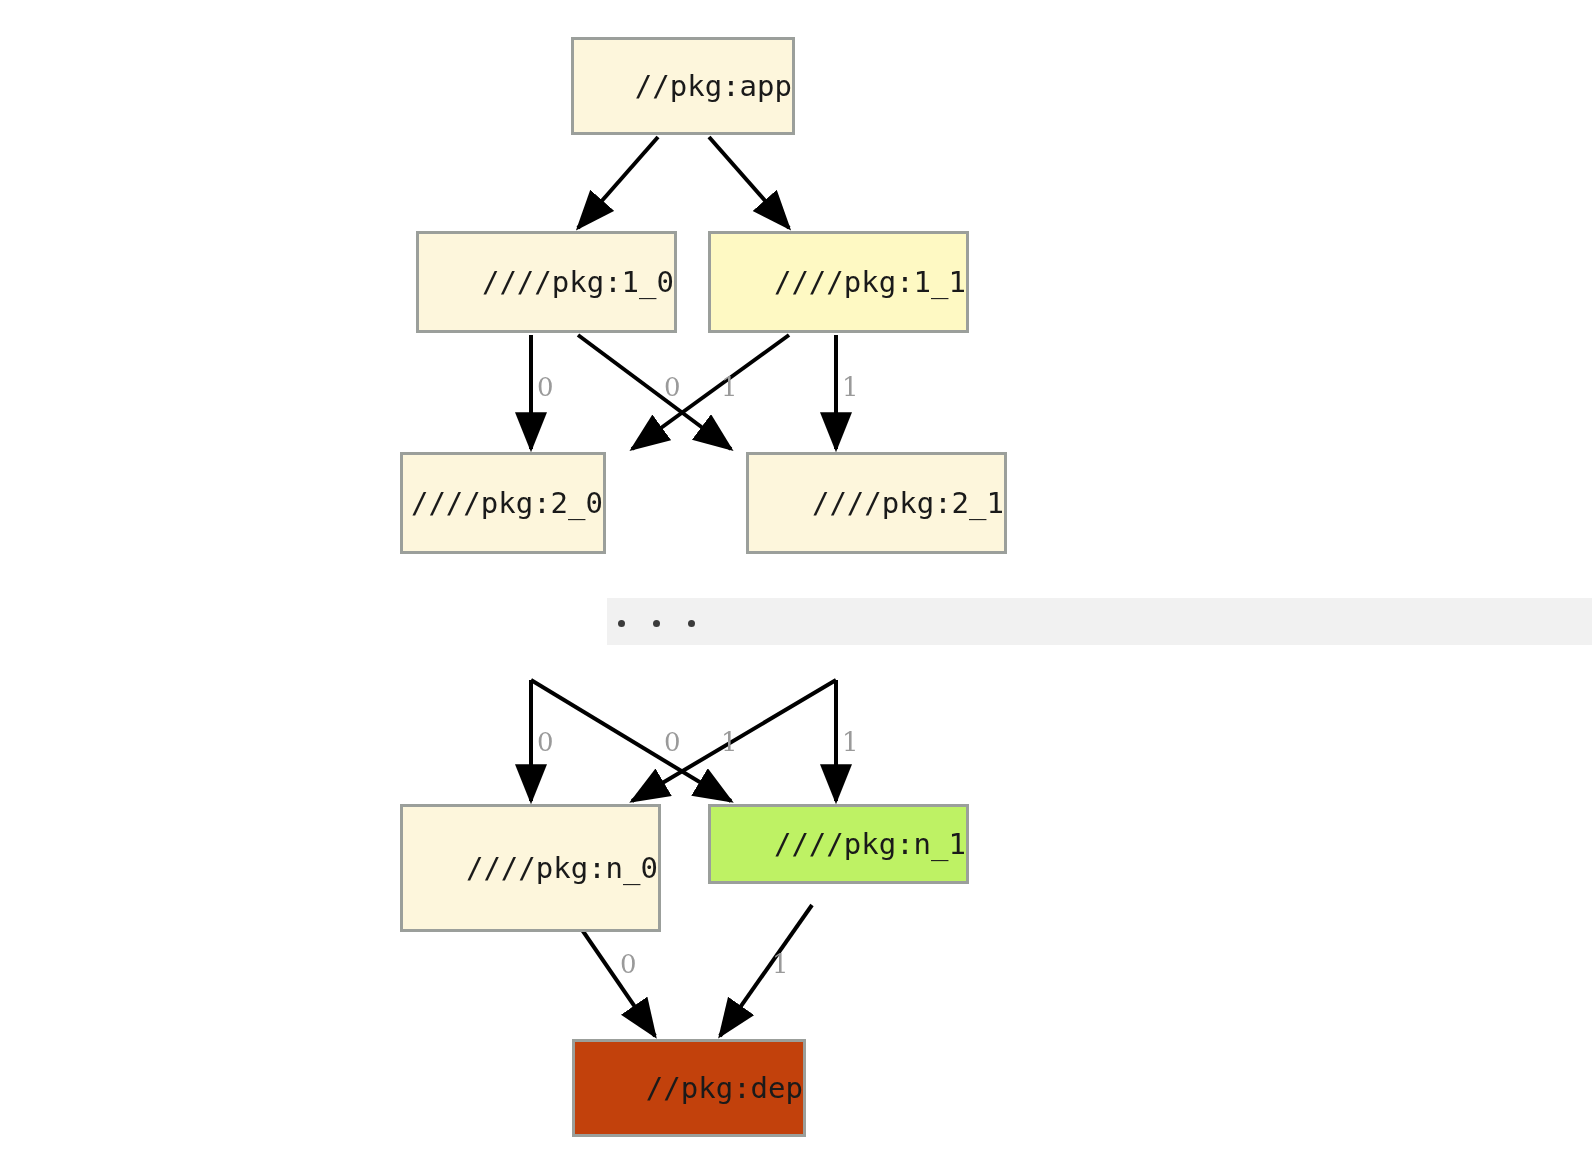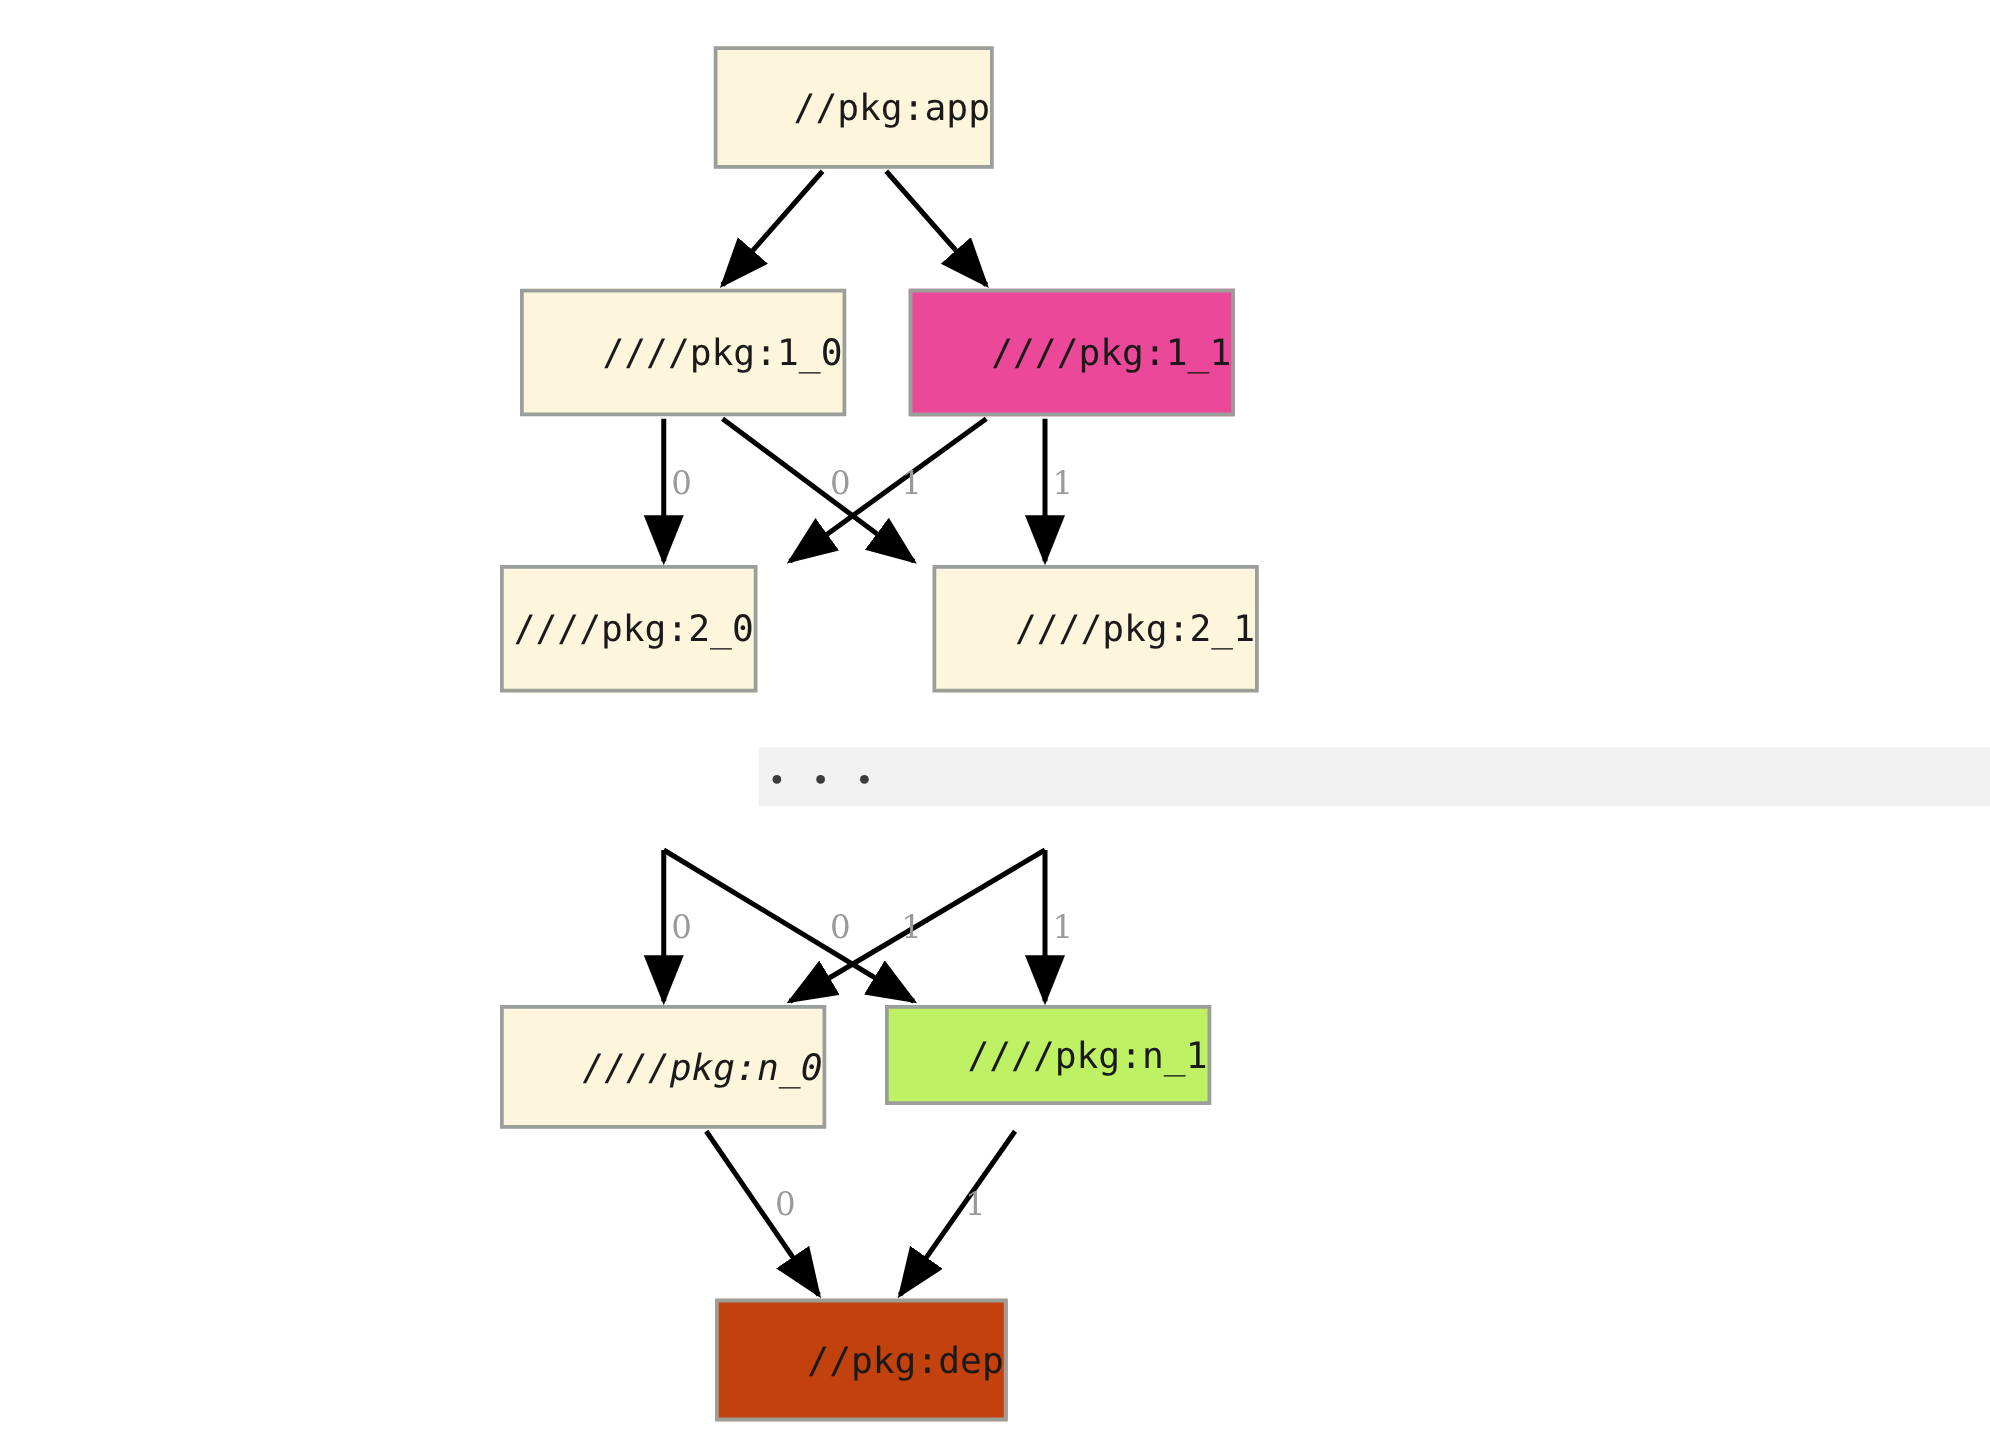--- a/index.html
+++ b/index.html
@@ -89,30 +89,30 @@
       </g>
   </svg>
 
   <div id="node-group">
       <div class="node-box" style="left: 571px; top: 37px; width: 224px; height: 98px; background: rgb(253, 246, 220); border-color: rgb(155, 159, 155);">
         <span class="node-label">//pkg:app</span>
       </div>
       <div class="node-box" style="left: 400px; top: 231px; width: 261px; height: 102px; background: rgb(253, 246, 220); border-color: rgb(155, 159, 155); margin-left: 16px;">
         <span class="node-label">////pkg:1_0</span>
       </div>
-      <div class="node-box" style="left: 708px; top: 231px; width: 261px; height: 102px; background: #ec4899; border-color: rgb(155, 159, 155); margin-left: 19px;">
+      <div class="node-box" style="left: 708px; top: 231px; width: 261px; height: 102px; background: #fef9c3; border-color: rgb(155, 159, 155);">
         <span class="node-label">////pkg:1_1</span>
       </div>
       <div class="node-box" style="left: 400px; top: 452px; width: 206px; height: 102px; background: rgb(253, 246, 220); border-color: rgb(155, 159, 155);">
         <span class="node-label">////pkg:2_0</span>
       </div>
       <div class="node-box" style="left: 708px; top: 452px; width: 261px; height: 102px; background: rgb(253, 246, 220); border-color: rgb(155, 159, 155); margin-left: 38px;">
         <span class="node-label">////pkg:2_1</span>
       </div>
-      <div class="node-box" style="left: 400px; top: 804px; width: 261px; height: 99px; background: rgb(253, 246, 220); border-color: rgb(155, 159, 155); font-style: italic;">
+      <div class="node-box" style="left: 400px; top: 804px; width: 261px; height: 128px; background: rgb(253, 246, 220); border-color: rgb(155, 159, 155);">
         <span class="node-label">////pkg:n_0</span>
       </div>
       <div class="node-box" style="left: 708px; top: 804px; width: 261px; height: 80px; background: #bef264; border-color: rgb(155, 159, 155);">
         <span class="node-label">////pkg:n_1</span>
       </div>
       <div class="node-box" style="left: 572px; top: 1039px; width: 234px; height: 98px; background: #c2410c; border-color: rgb(155, 159, 155);">
         <span class="node-label">//pkg:dep</span>
       </div>
     </div>
   <div id="edge-label-group">

